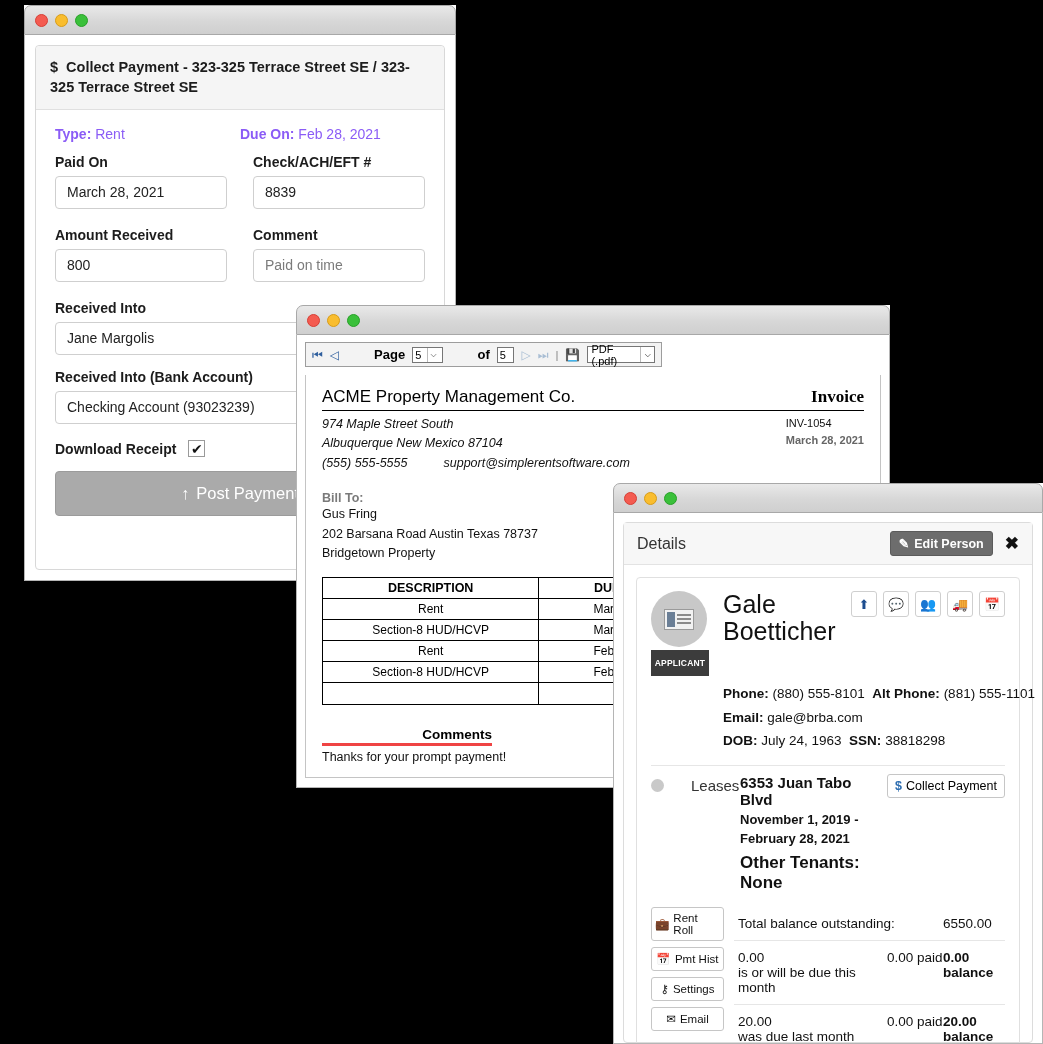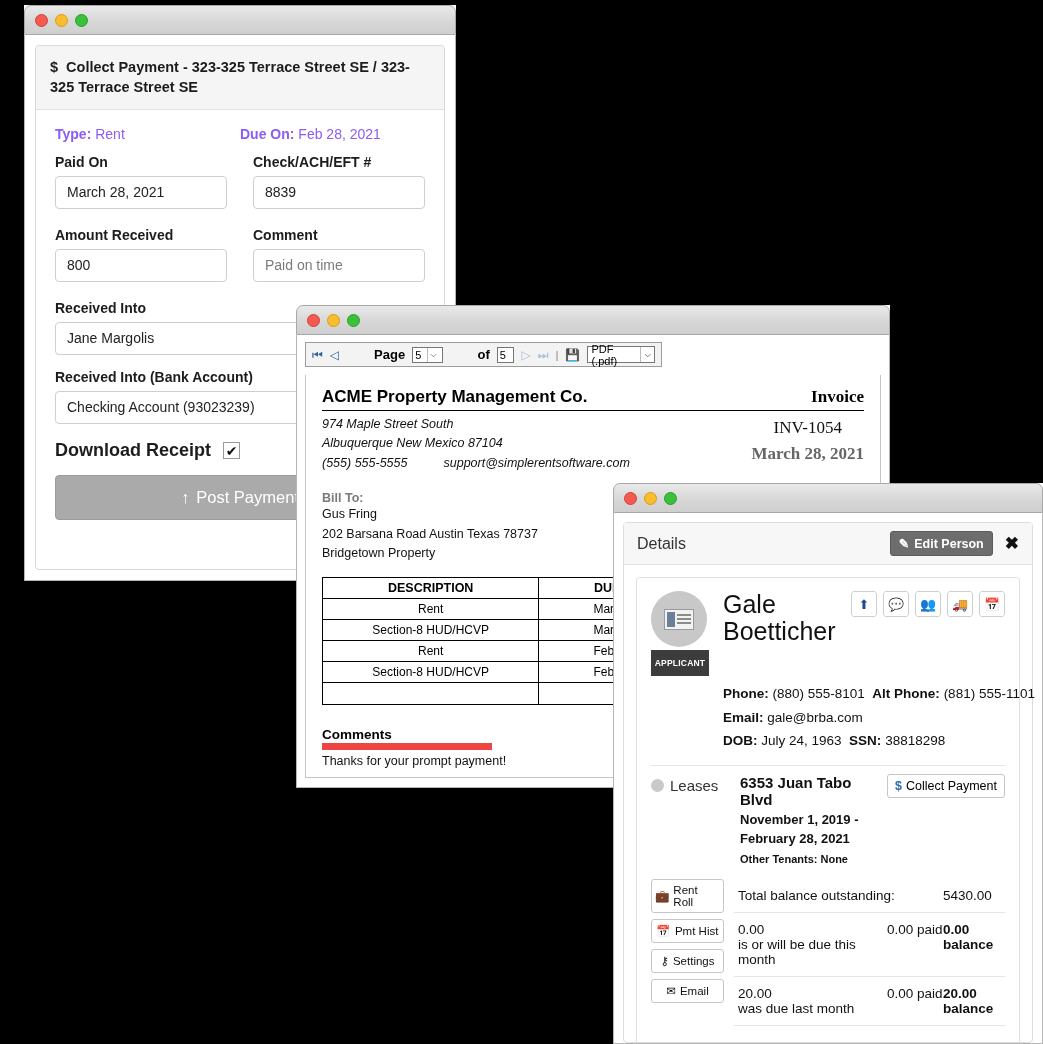--- a/index.html
+++ b/index.html
@@ -47,21 +47,21 @@
   .field-box {
     border: 1px solid #cfcfcf; border-radius: 4px; background:#fff;
     height: 33px; line-height: 31px; padding: 0 11px; font-size: 14px; color:#222;
     width: 100%;
   }
   .field-box.placeholder { color:#7b7b7b; }
   .grid2 { display:flex; gap: 26px; }
   .grid2 > div { width: 182px; }
   .fld-wide { width: 100%; margin-bottom: 14px; }
   .chk-row { display:flex; align-items:center; gap:12px; margin: 16px 0 14px 0; }
-  .chk-label { font-size: 18px; font-weight: bold; color:#1c1c1c; }
+  .chk-label { font-size: 14px; font-weight: bold; color:#1c1c1c; }
   .checkbox {
     width: 17px; height: 17px; border:1px solid #9a9a9a; background:#fff;
     display:flex; align-items:center; justify-content:center;
     font-size: 14px; color:#111; line-height:1;
   }
   .btn-post {
     background: #aaaaaa; border: 1px solid #9b9b9b; border-radius: 4px;
     height: 45px; display:flex; align-items:center; justify-content:center;
     color:#ffffff; font-size: 16.5px; gap: 7px; width: 100%;
   }
@@ -87,38 +87,38 @@
   .rv-select { border:1px solid #767676; background:#fff; height:17px; width:123px;
                display:flex; align-items:center; font-size:11px; padding-left:3px; }
   .rv-select .caret { margin-left:auto; width:14px; border-left:1px solid #bbb;
                       text-align:center; font-size:8px; line-height:15px; }
   .doc {
     border: 1px solid #c4c4c4; border-top:none; margin-top: 8px;
     height: 403px; padding: 12px 16px 0 16px; overflow:hidden; background:#fff;
     font-family: "Liberation Sans", sans-serif;
   }
   .inv-top { display:flex; justify-content:space-between; align-items:flex-start; }
-  .inv-co { font-size: 17px; font-weight: bold; color:#000; }
+  .inv-co { font-size: 17px; font-weight: normal; color:#000; }
   .inv-title { font-size: 17px; font-weight: bold; color:#000;
                font-family:"Liberation Serif", serif; }
   .inv-rule { border-bottom: 1px solid #000; margin: 3px 0 4px 0; }
   .inv-addr { font-size: 12.5px; color:#111; line-height: 1.55; font-style: italic; }
   .inv-addr .row3 { display:flex; gap: 36px; }
-  .inv-right { text-align: center; font-size: 17px; line-height:1.55;font-family:Liberation Serif, serif; }
+  .inv-right { text-align: left; font-size: 11px; line-height:1.55; }
   .inv-num { color:#111; }
   .inv-date { color:#666; font-weight: bold; }
   .billto-lbl { color:#7a7a7a; font-size:12.5px; font-weight:bold; margin-top: 18px; }
   .billto { font-size:12.5px; color:#111; line-height:1.55; }
   table.inv { border-collapse: collapse; width: 100%; margin-top: 14px; font-size:12px; }
   table.inv th, table.inv td { border: 1px solid #000; text-align:center; padding: 3px 4px; }
   table.inv th { font-weight: bold; font-size: 12.5px; }
   table.inv td.amt { text-align:center; }
   table.inv tr.blank td { height: 22px; border-left:1px solid #000; border-right:1px solid #000; }
   .comments-h { font-size: 13.5px; font-weight:bold; margin-top: 22px;
-                border-bottom: 7px solid #ef4444; display:inline-block; padding-bottom:1px; width: 170px; }
+                border-bottom: 3px solid #ef4444; display:inline-block; padding-bottom:1px; width: 170px; text-align: right; }
   .comments-t { font-size: 12.5px; color:#111; margin-top: 4px; }
 
   
   #win-details { left: 613px; top: 483px; width: 430px; height: 561px; }
   #win-details .winbody { height: 531px; padding: 9px 9px 0 9px; }
   .det-panel { border:1px solid #dcdcdc; border-radius:4px; height:100%; }
   .det-head { background:#f7f7f7; border-bottom:1px solid #e3e3e3; height:42px;
               display:flex; align-items:center; padding: 0 13px; }
   .det-title { font-size: 16px; color:#333; }
   .btn-edit { margin-left:auto; background:#6d6d6d; border:1px solid #5b5b5b;
@@ -139,29 +139,29 @@
   .badge-applicant { background:#3c3c3c; color:#fff; font-size:8.5px; font-weight:bold;
                      text-align:center; padding:8px 2px; margin-top:3px; letter-spacing:.2px; }
   .person-name { font-size: 25px; color:#111; line-height:1.08; max-width: 215px; }
   .icon-row { margin-left:auto; display:flex; gap:6px; height: 26px; }
   .icon-btn { width:26px; height:26px; border:1px solid #cfcfcf; border-radius:3px;
               background:#fff; display:flex; align-items:center; justify-content:center;
               color:#1d4d8f; font-size:13px; }
   .person-info { font-size: 13.5px; color:#111; line-height: 1.75; margin-top: 6px; }
   .person-info b { font-weight:bold; }
   .sec-div { border-top:1px solid #e6e6e6; margin: 12px 0 0 0; }
-  .leases-row { display:flex; align-items:center; gap:6px; margin-top: 11px; text-align: right; }
+  .leases-row { display:flex; align-items:center; gap:27px; margin-top: 11px; text-align: right; }
   .bullet { width:13px; height:13px; border-radius:50%; background:#c9c9c9; }
   .leases-lbl { font-size: 15px; color:#333; }
   .lease-block { margin-left: 89px; margin-top: -20px; }
   .lease-head { display:flex; align-items:flex-start; }
   .lease-addr { font-size: 15px; font-weight:bold; color:#111; }
   .lease-dates { font-size: 13px; font-weight:bold; color:#111; margin-top:3px;
                  line-height:1.45; max-width: 165px; }
-  .lease-tenants { font-size: 11px; font-weight:bold; color:#111; margin-top:4px; }
+  .lease-tenants { font-size: 17px; font-weight:bold; color:#111; margin-top:4px; }
   .btn-collect { margin-left:auto; border:1px solid #c6c6c6; border-radius:3px;
                  background:#fff; font-size:12.5px; padding:4px 7px; white-space:nowrap;
                  display:flex; gap:4px; align-items:center; }
   .btn-collect .d { color:#2b6cb0; font-weight:bold; }
   .lower { display:flex; gap: 10px; margin-top: 14px; }
   .side-btns { width: 73px; flex:none; display:flex; flex-direction:column; gap:6px; }
   .side-btn { border:1px solid #c6c6c6; border-radius:3px; background:#fff;
               font-size:11.5px; padding: 4px 3px; display:flex; align-items:center;
               justify-content:center; gap:4px; color:#111; }
   .bal-table { flex:1; }
@@ -462,21 +462,21 @@
                 </span>
                 <span class="side-btn">
                   <span>✉</span>
                   <span>Email</span>
                 </span>
               </div>
 
               <div class="bal-table">
                 <div class="bal-row">
                   <span class="bal-left">Total balance outstanding:</span>
-                  <span class="bal-right bal-amount">5430.00</span>
+                  <span class="bal-right bal-amount">6550.00</span>
                 </div>
                 <div class="bal-row">
                   <span class="bal-left">
                     <span class="big">0.00</span>
                     <span>is or will be due this month</span>
                   </span>
                   <span class="bal-mid">
                     <span class="big">0.00</span>
                     <span>paid</span>
                   </span>

